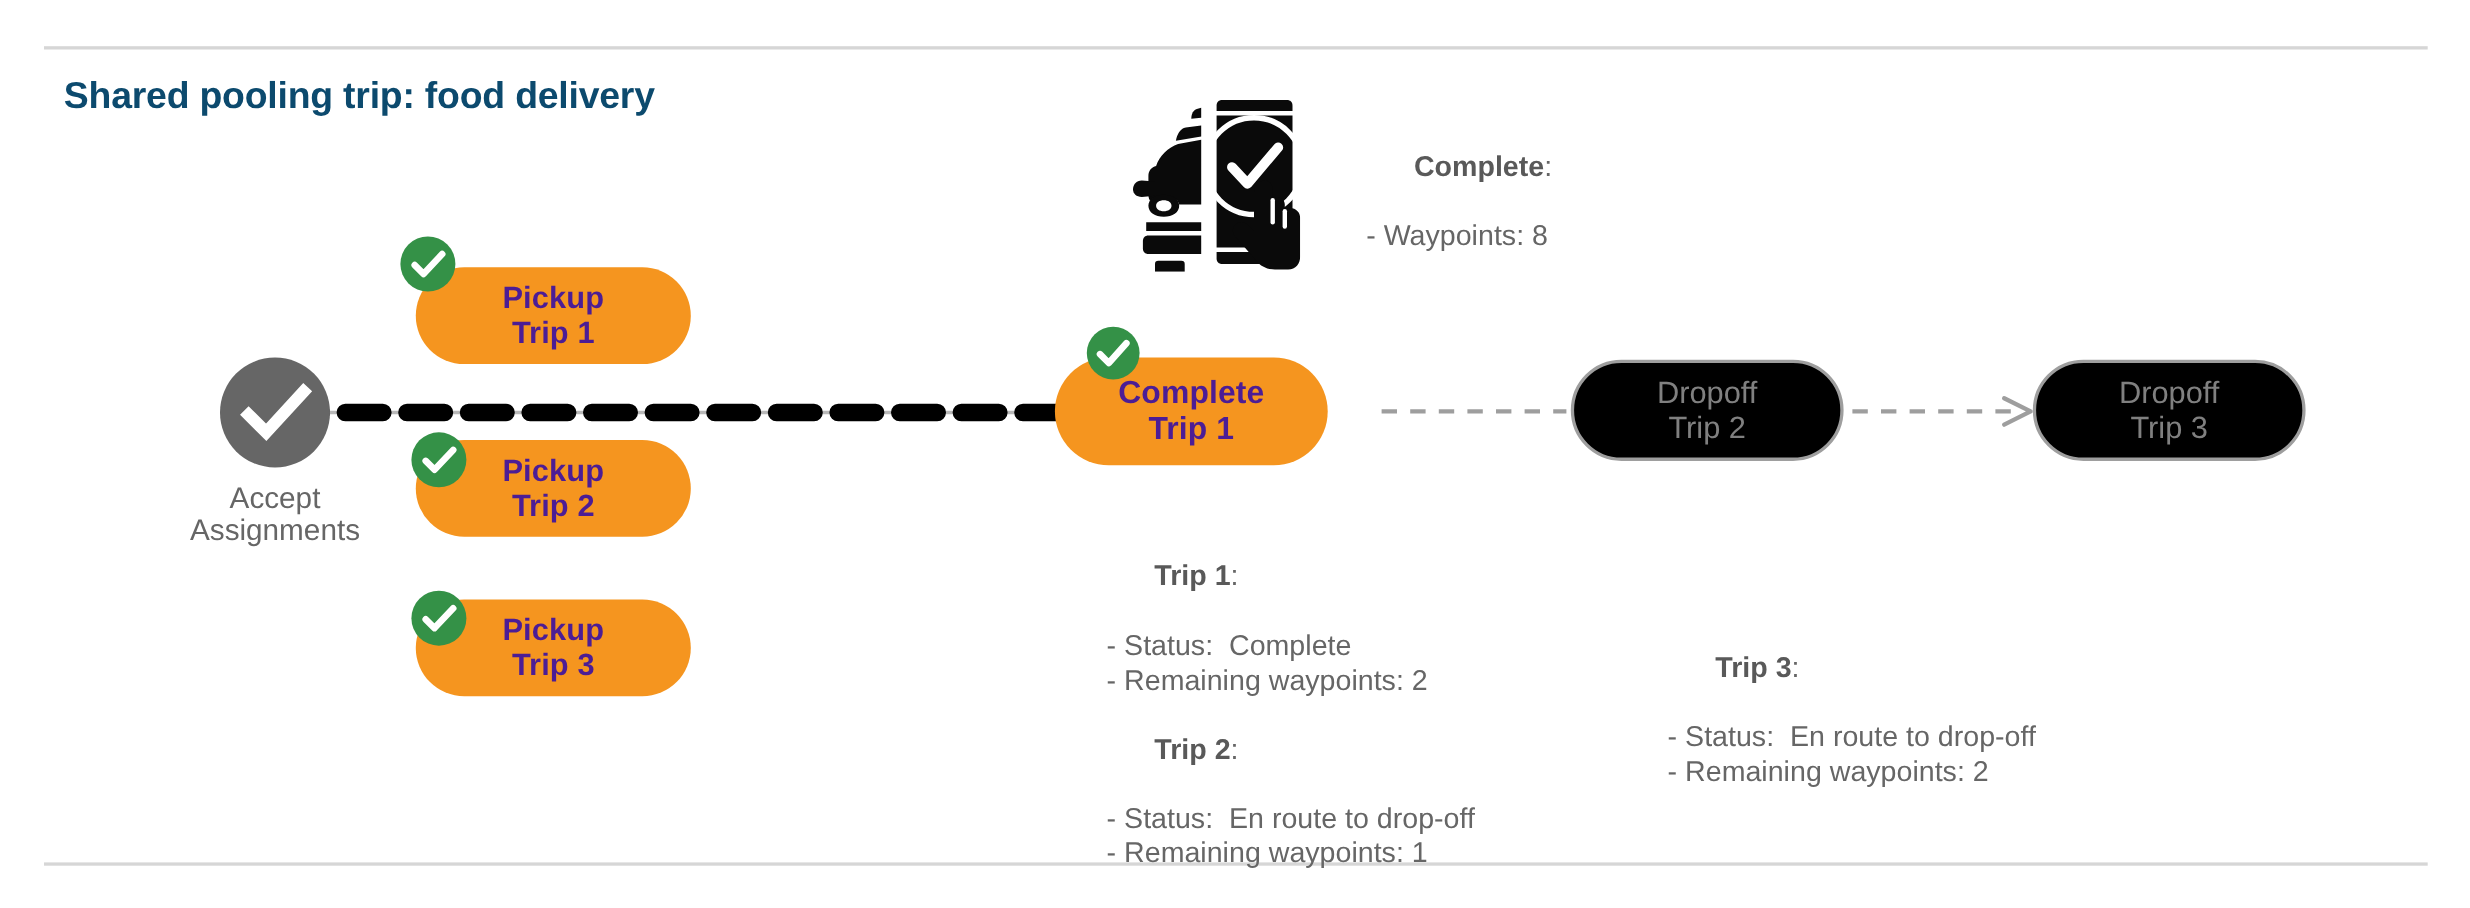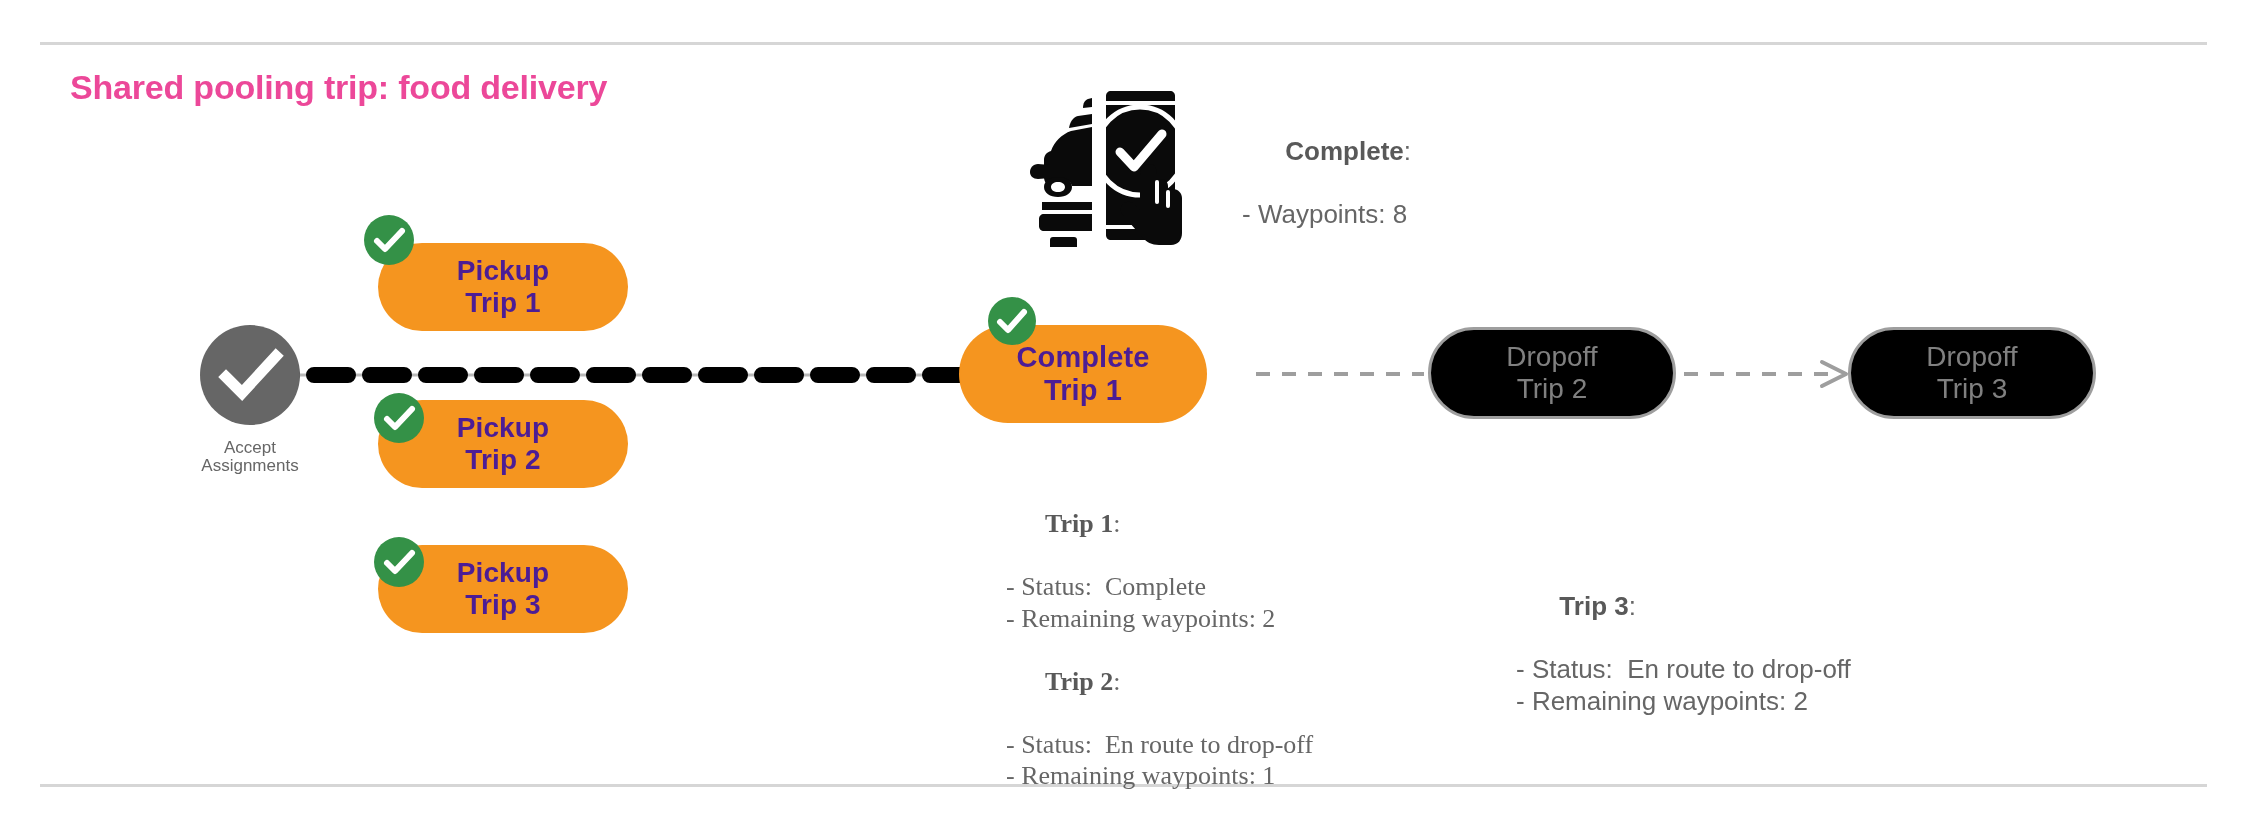--- a/index.html
+++ b/index.html
@@ -27,25 +27,25 @@
     width: 2167px;
     height: 3px;
     background: #d6d6d6;
   }
   .divider.top    { top: 42px; }
   .divider.bottom { top: 784px; }
 
   
   #page-title {
     position: absolute;
-    left: 70px;
+    left: 58px;
     top: 68px;
     font-size: 34px;
     font-weight: bold;
-    color: #ec4899;
+    color: #0c4a6e;
     letter-spacing: -0.2px;
     white-space: nowrap;
   }
 
   
   #connectors {
     position: absolute;
     left: 0;
     top: 0;
     width: 2245px;
@@ -65,21 +65,21 @@
     width: 100px;
     height: 100px;
     border-radius: 50%;
     background: #666666;
     margin: 0 auto;
     position: relative;
   }
   #accept-circle svg { position: absolute; left: 0; top: 0; }
   #accept-label {
     margin-top: 14px;
-    font-size: 17px;
+    font-size: 27px;
     line-height: 1.08;
     color: #666666;
     white-space: pre-line;
   }
 
   
   .pill {
     position: absolute;
     background: #F5951F;
     border-radius: 999px;
@@ -145,21 +145,21 @@
   .info-block {
     position: absolute;
     color: #666666;
     font-size: 26px;
     line-height: 1.21;
   }
   .info-heading { font-weight: bold; color: #595959; }
   .info-line { white-space: pre; }
 
   #vehicle-info { left: 1242px; top: 105px; }
-  #trip12-info  { left: 1006px; top: 477px; font-family: Liberation Serif, serif; }
+  #trip12-info  { left: 1006px; top: 477px; }
   #trip3-info   { left: 1516px; top: 560px; }
 </style>
 </head>
 <body>
 
 <div id="canvas">
 
   <div class="divider top"></div>
   <div class="divider bottom"></div>
 

